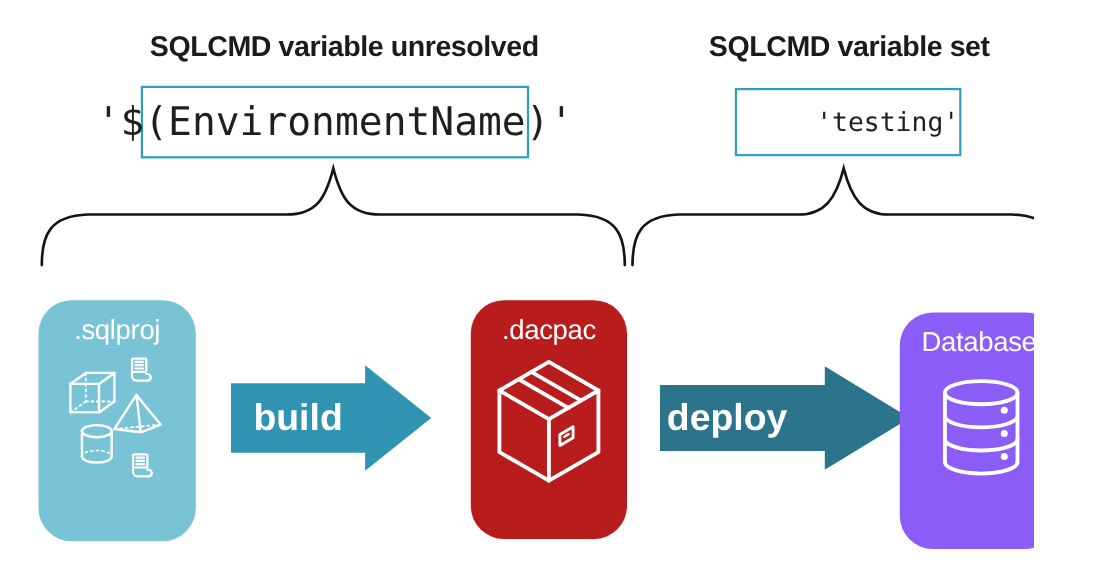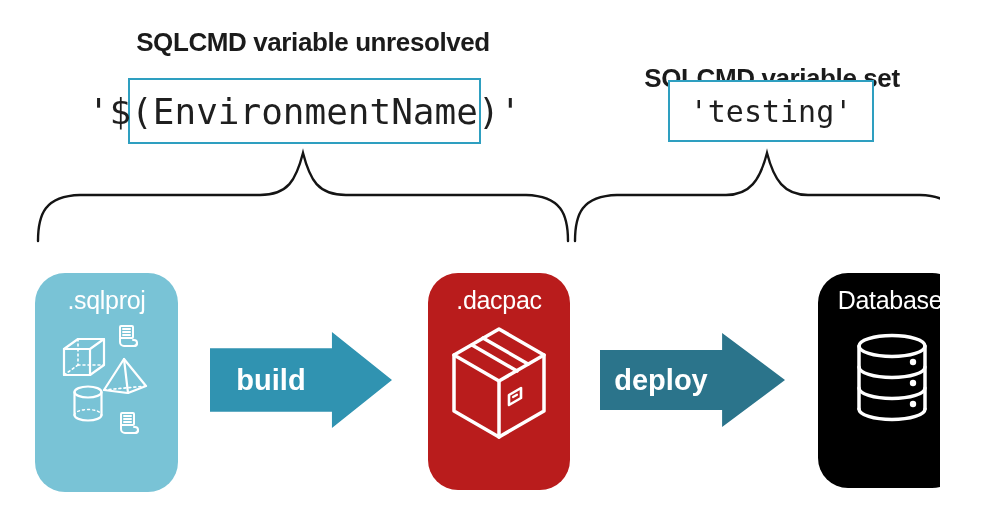--- a/index.html
+++ b/index.html
@@ -5,55 +5,56 @@
   html,body { margin:0; padding:0; background:#ffffff; }
   .canvas {
     position:relative; width:940px; height:522px; background:#ffffff;
     font-family:"Liberation Sans", sans-serif; overflow:hidden;
   }
   .section-title {
     position:absolute; top:27px; text-align:center;
     font-size:26px; font-weight:bold; color:#1b1b1b; letter-spacing:-0.4px;
   }
   #title-left  { left:88px;  width:450px; }
-  #title-right { left:622px; width:300px;margin-top:36px; }
+  #title-right { left:622px; width:300px; }
 
   .code-box {
     position:absolute; background:#ffffff; border:2px solid #2e9fc0;
     display:flex; align-items:center; justify-content:center;
     font-family:"DejaVu Sans Mono", monospace; color:#1f1f1f;
   }
   #code-left  { left:128px; top:78px; width:349px; height:62px; font-size:36px; }
-  #code-right { left:668px; top:80px; width:202px; height:58px; font-size:30px; }
+  #code-right { left:668px; top:80px; width:202px; height:58px; font-size:24px;justify-content:flex-end; }
 
   .braces-svg { position:absolute; left:0; top:0; pointer-events:none; }
 
   .node { position:absolute; border-radius:30px; }
   #node-sqlproj  { left:35px;  top:273px; width:143px; height:219px; background:#79c3d6; }
   #node-dacpac   { left:428px; top:273px; width:142px; height:217px; background:#b91c1c; }
-  #node-database { left:818px; top:273px; width:144px; height:215px; background:#000000; }
+  #node-database { left:818px; top:284px; width:144px; height:215px; background:#8b5cf6; }
   .node-label {
     position:absolute; top:13px; left:0; width:100%; text-align:center;
     font-size:25px; font-weight:normal; color:#ffffff; letter-spacing:-0.3px;
   }
   .node svg { position:absolute; }
 
   .arrow { position:absolute; }
   #arrow-build {
     left:210px; top:332px; width:182px; height:96px; background:#3093b1;
     clip-path:polygon(0 17%, 67% 17%, 67% 0, 100% 50%, 67% 100%, 67% 83%, 0 83%);
   }
   #arrow-deploy {
     left:600px; top:333px; width:185px; height:94px; background:#2b748b;
     clip-path:polygon(0 18%, 66% 18%, 66% 0, 100% 50%, 66% 100%, 66% 82%, 0 82%);
+    padding-left:42px;
   }
   .arrow-label {
     position:absolute; left:0; top:0; width:122px; height:100%;
     display:flex; align-items:center; justify-content:center;
-    font-size:29px; font-weight:bold; color:#ffffff;
+    font-size:34px; font-weight:bold; color:#ffffff;
   }
 </style>
 </head>
 <body>
 
 <div class="canvas">
 
   <div class="section-title" id="title-left">SQLCMD variable unresolved</div>
   <div class="section-title" id="title-right">SQLCMD variable set</div>
 

